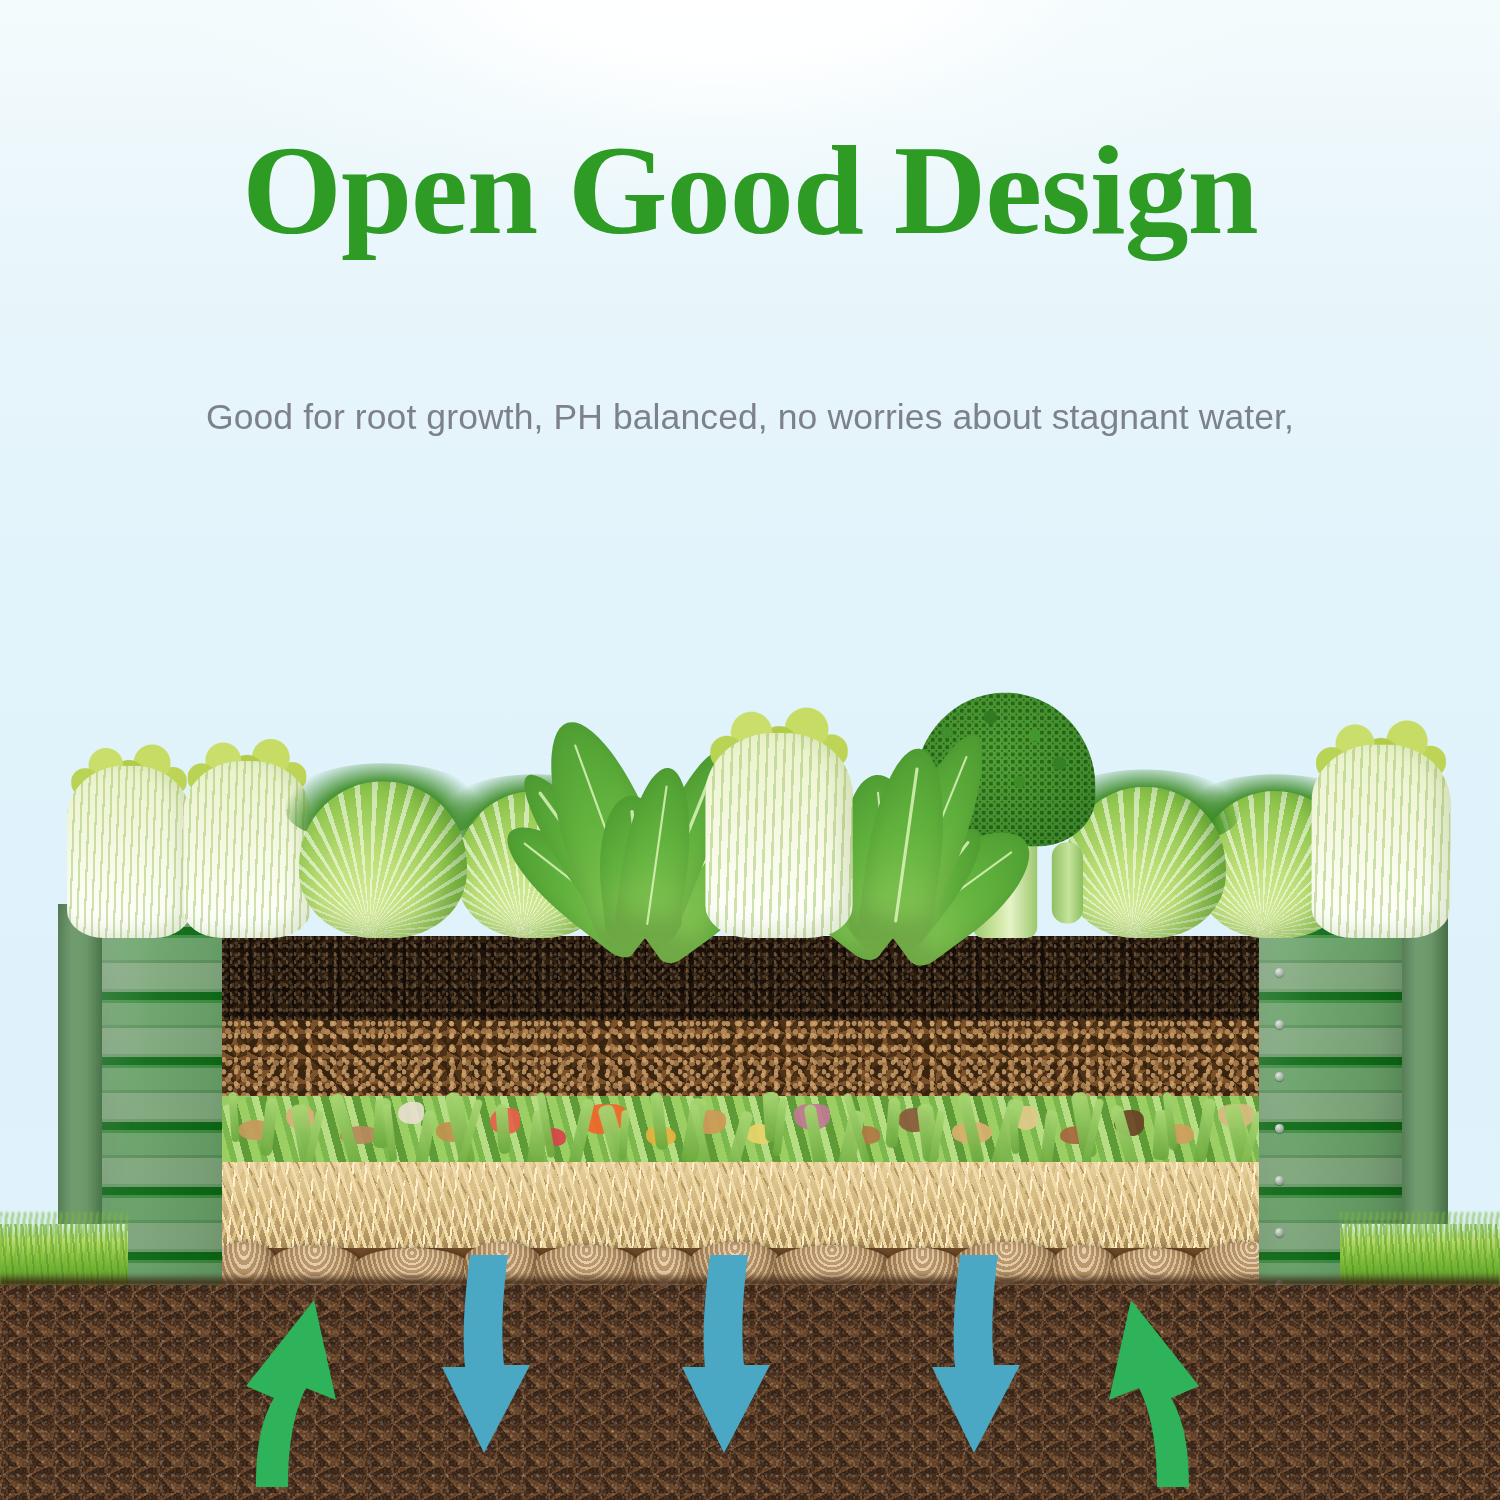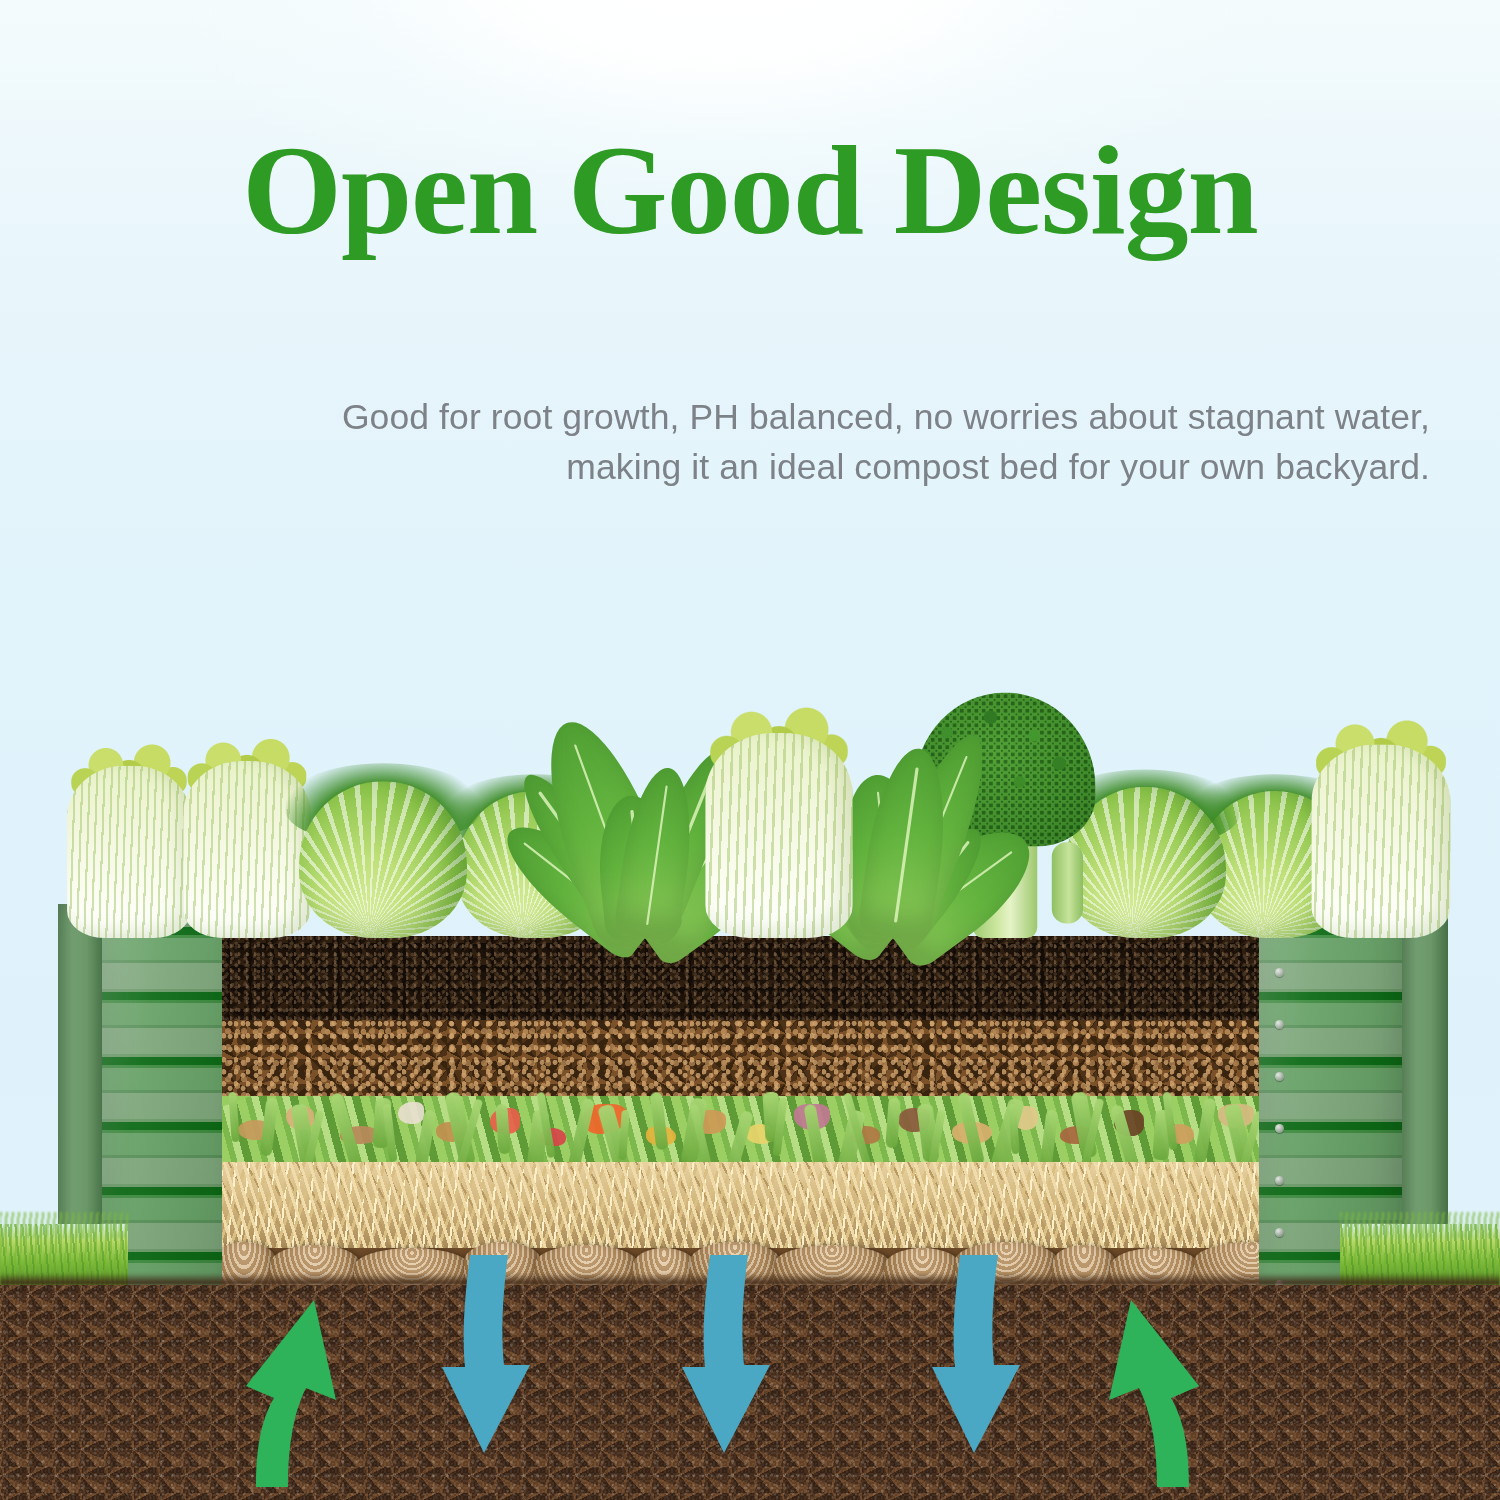--- a/index.html
+++ b/index.html
@@ -27,21 +27,21 @@
     font-size:128px;
     line-height:1.02;
     letter-spacing:-1px;
     color:#2e9b24;
     transform:scaleX(1.0);
   }
   #subhead {
     position:absolute; left:50%; top:392px;
     transform:translateX(-50%);
     width:1360px;
-    text-align:right;
+    text-align:center;
     font-size:35.5px;
     line-height:1.42;
     color:#7c8287;
     font-weight:400;
     letter-spacing:.1px;
   }
 
   
   #scene { position:absolute; left:0; top:0; width:1500px; height:1500px; }
 
@@ -532,14 +532,13 @@
                  L 66 106
                  C 52 134, 48 170, 48 205 Z" fill="#2eb35a"></path>
       </g>
     </svg>
     </div>
 </div>
 
 <h1 id="headline" style="color: rgb(46, 155, 36);">Open Good Design</h1>
 <p id="subhead" style="color: rgb(124, 130, 135);">
   <span>Good for root growth, PH balanced, no worries about stagnant water,</span><br>
-  <span>making it an ideal compost bed for your own backyard.</span>
 </p>
 
 </body></html>

